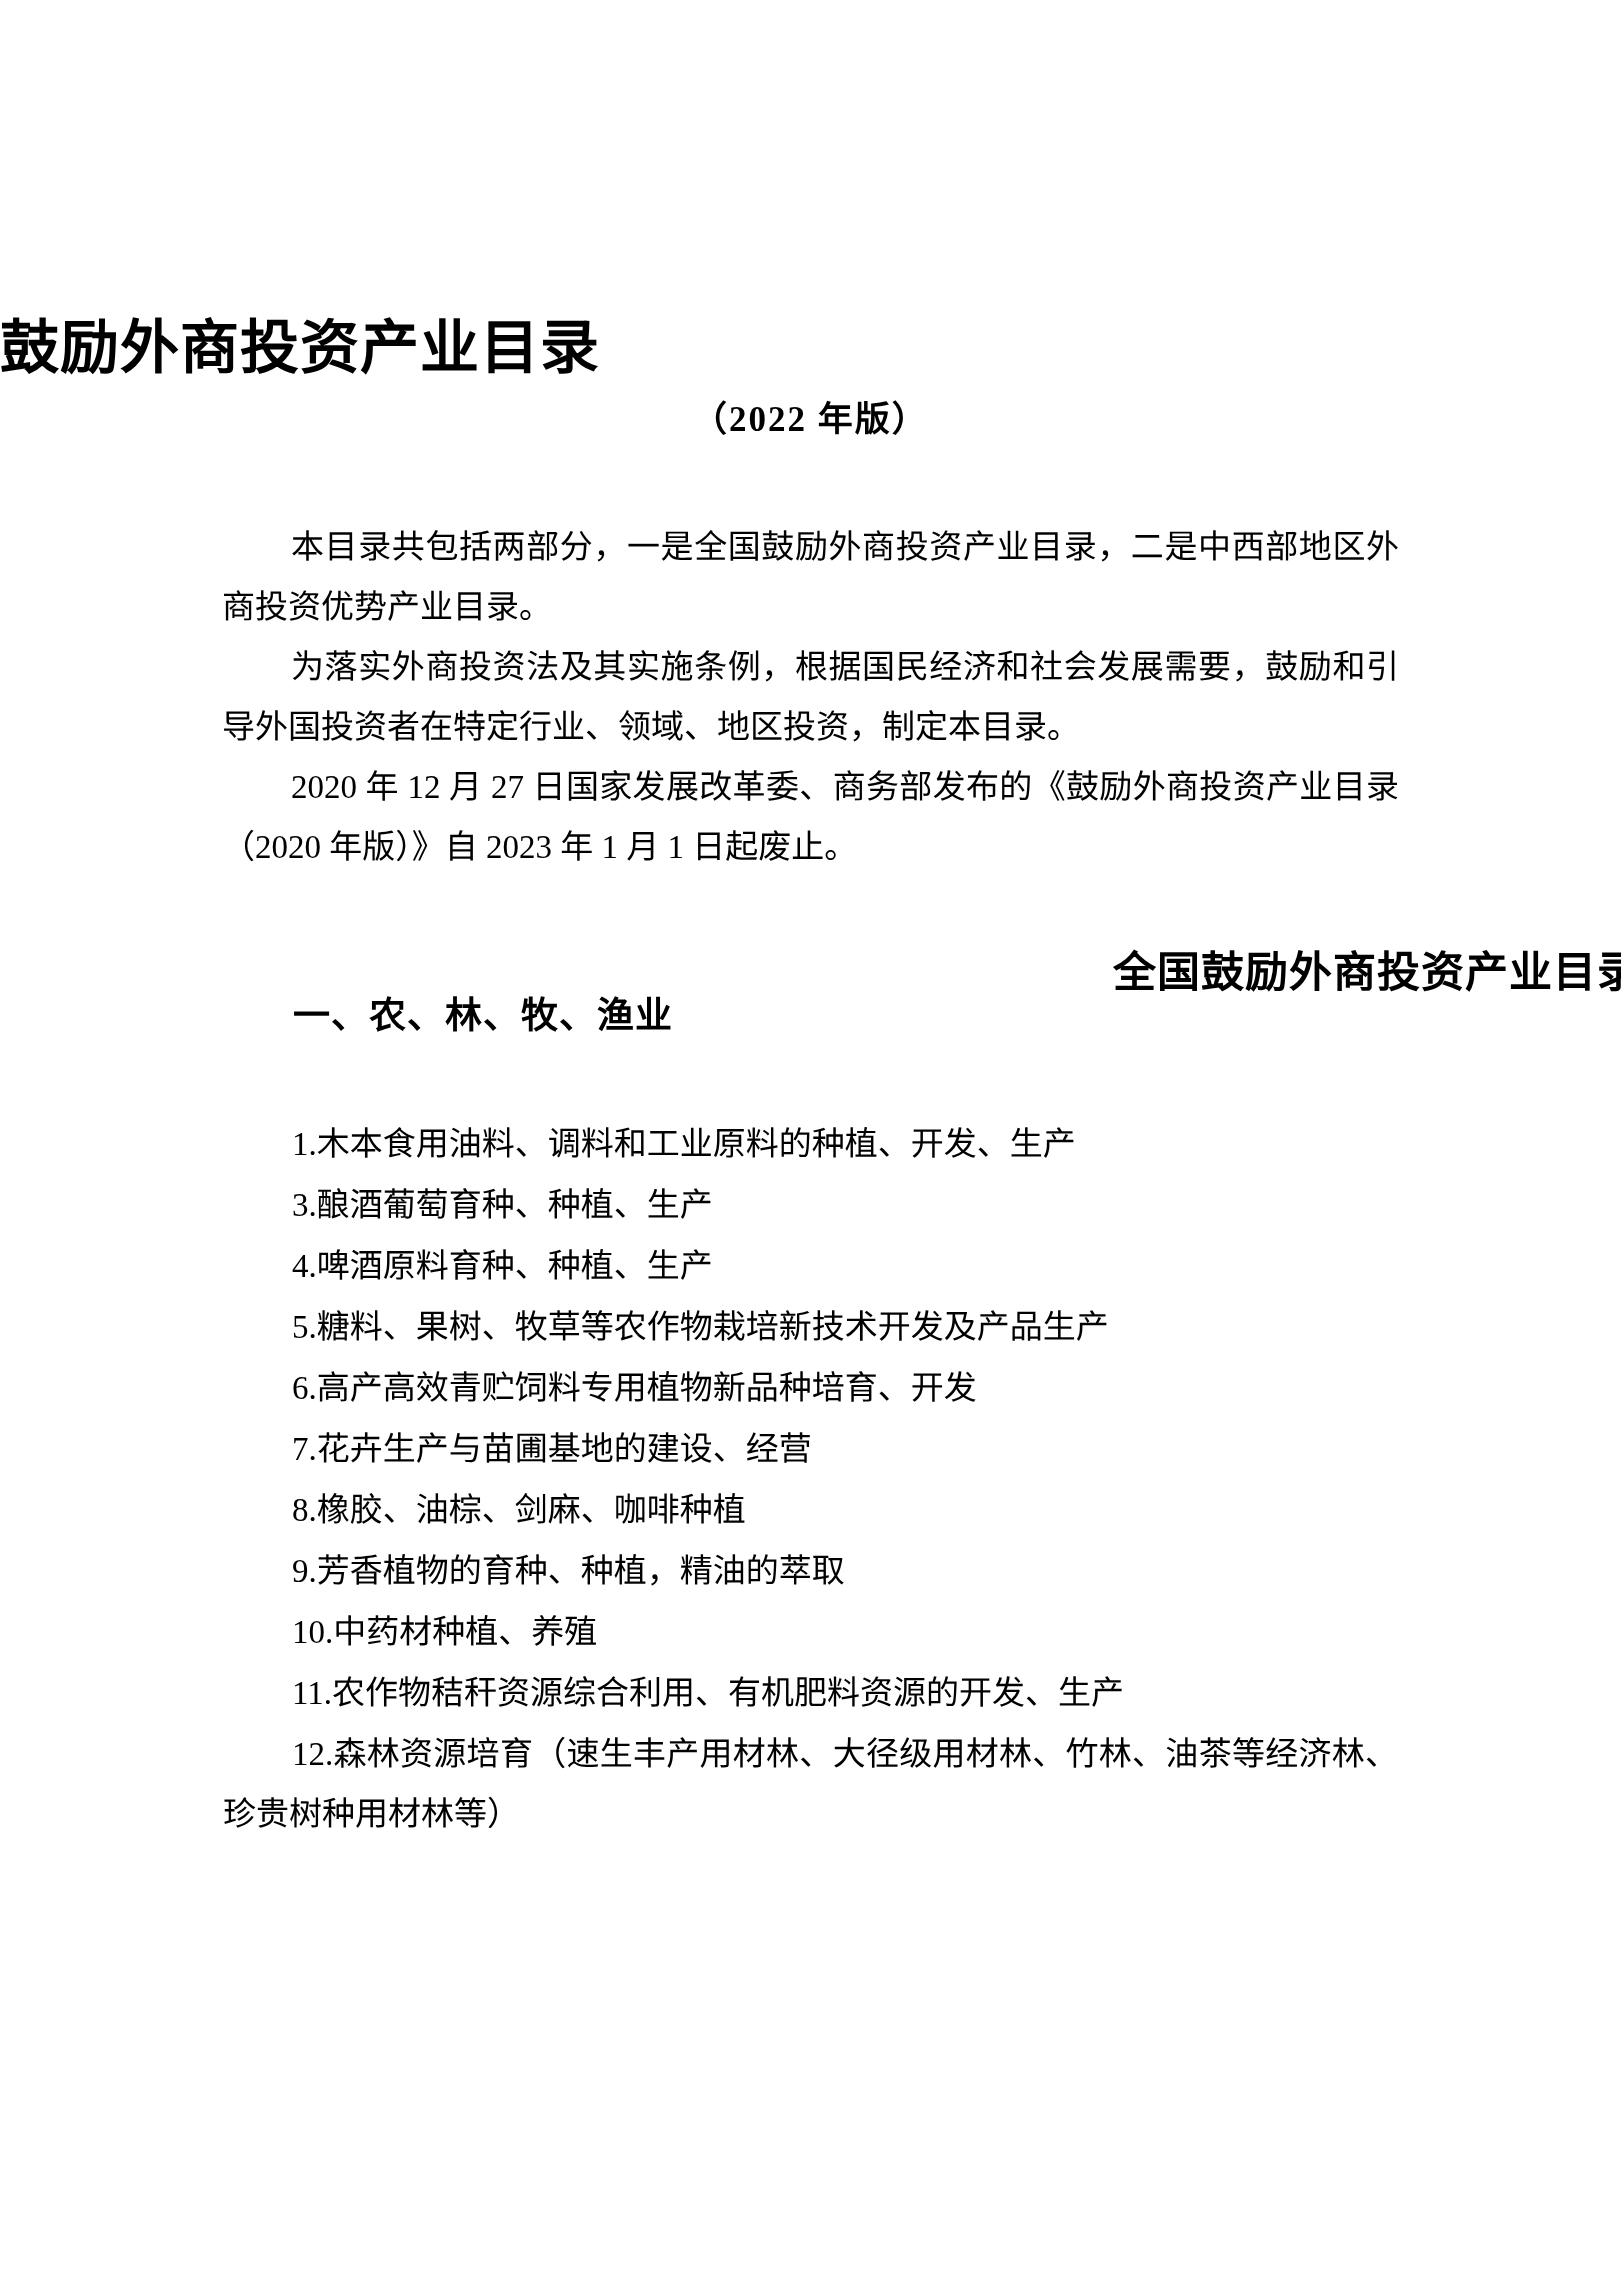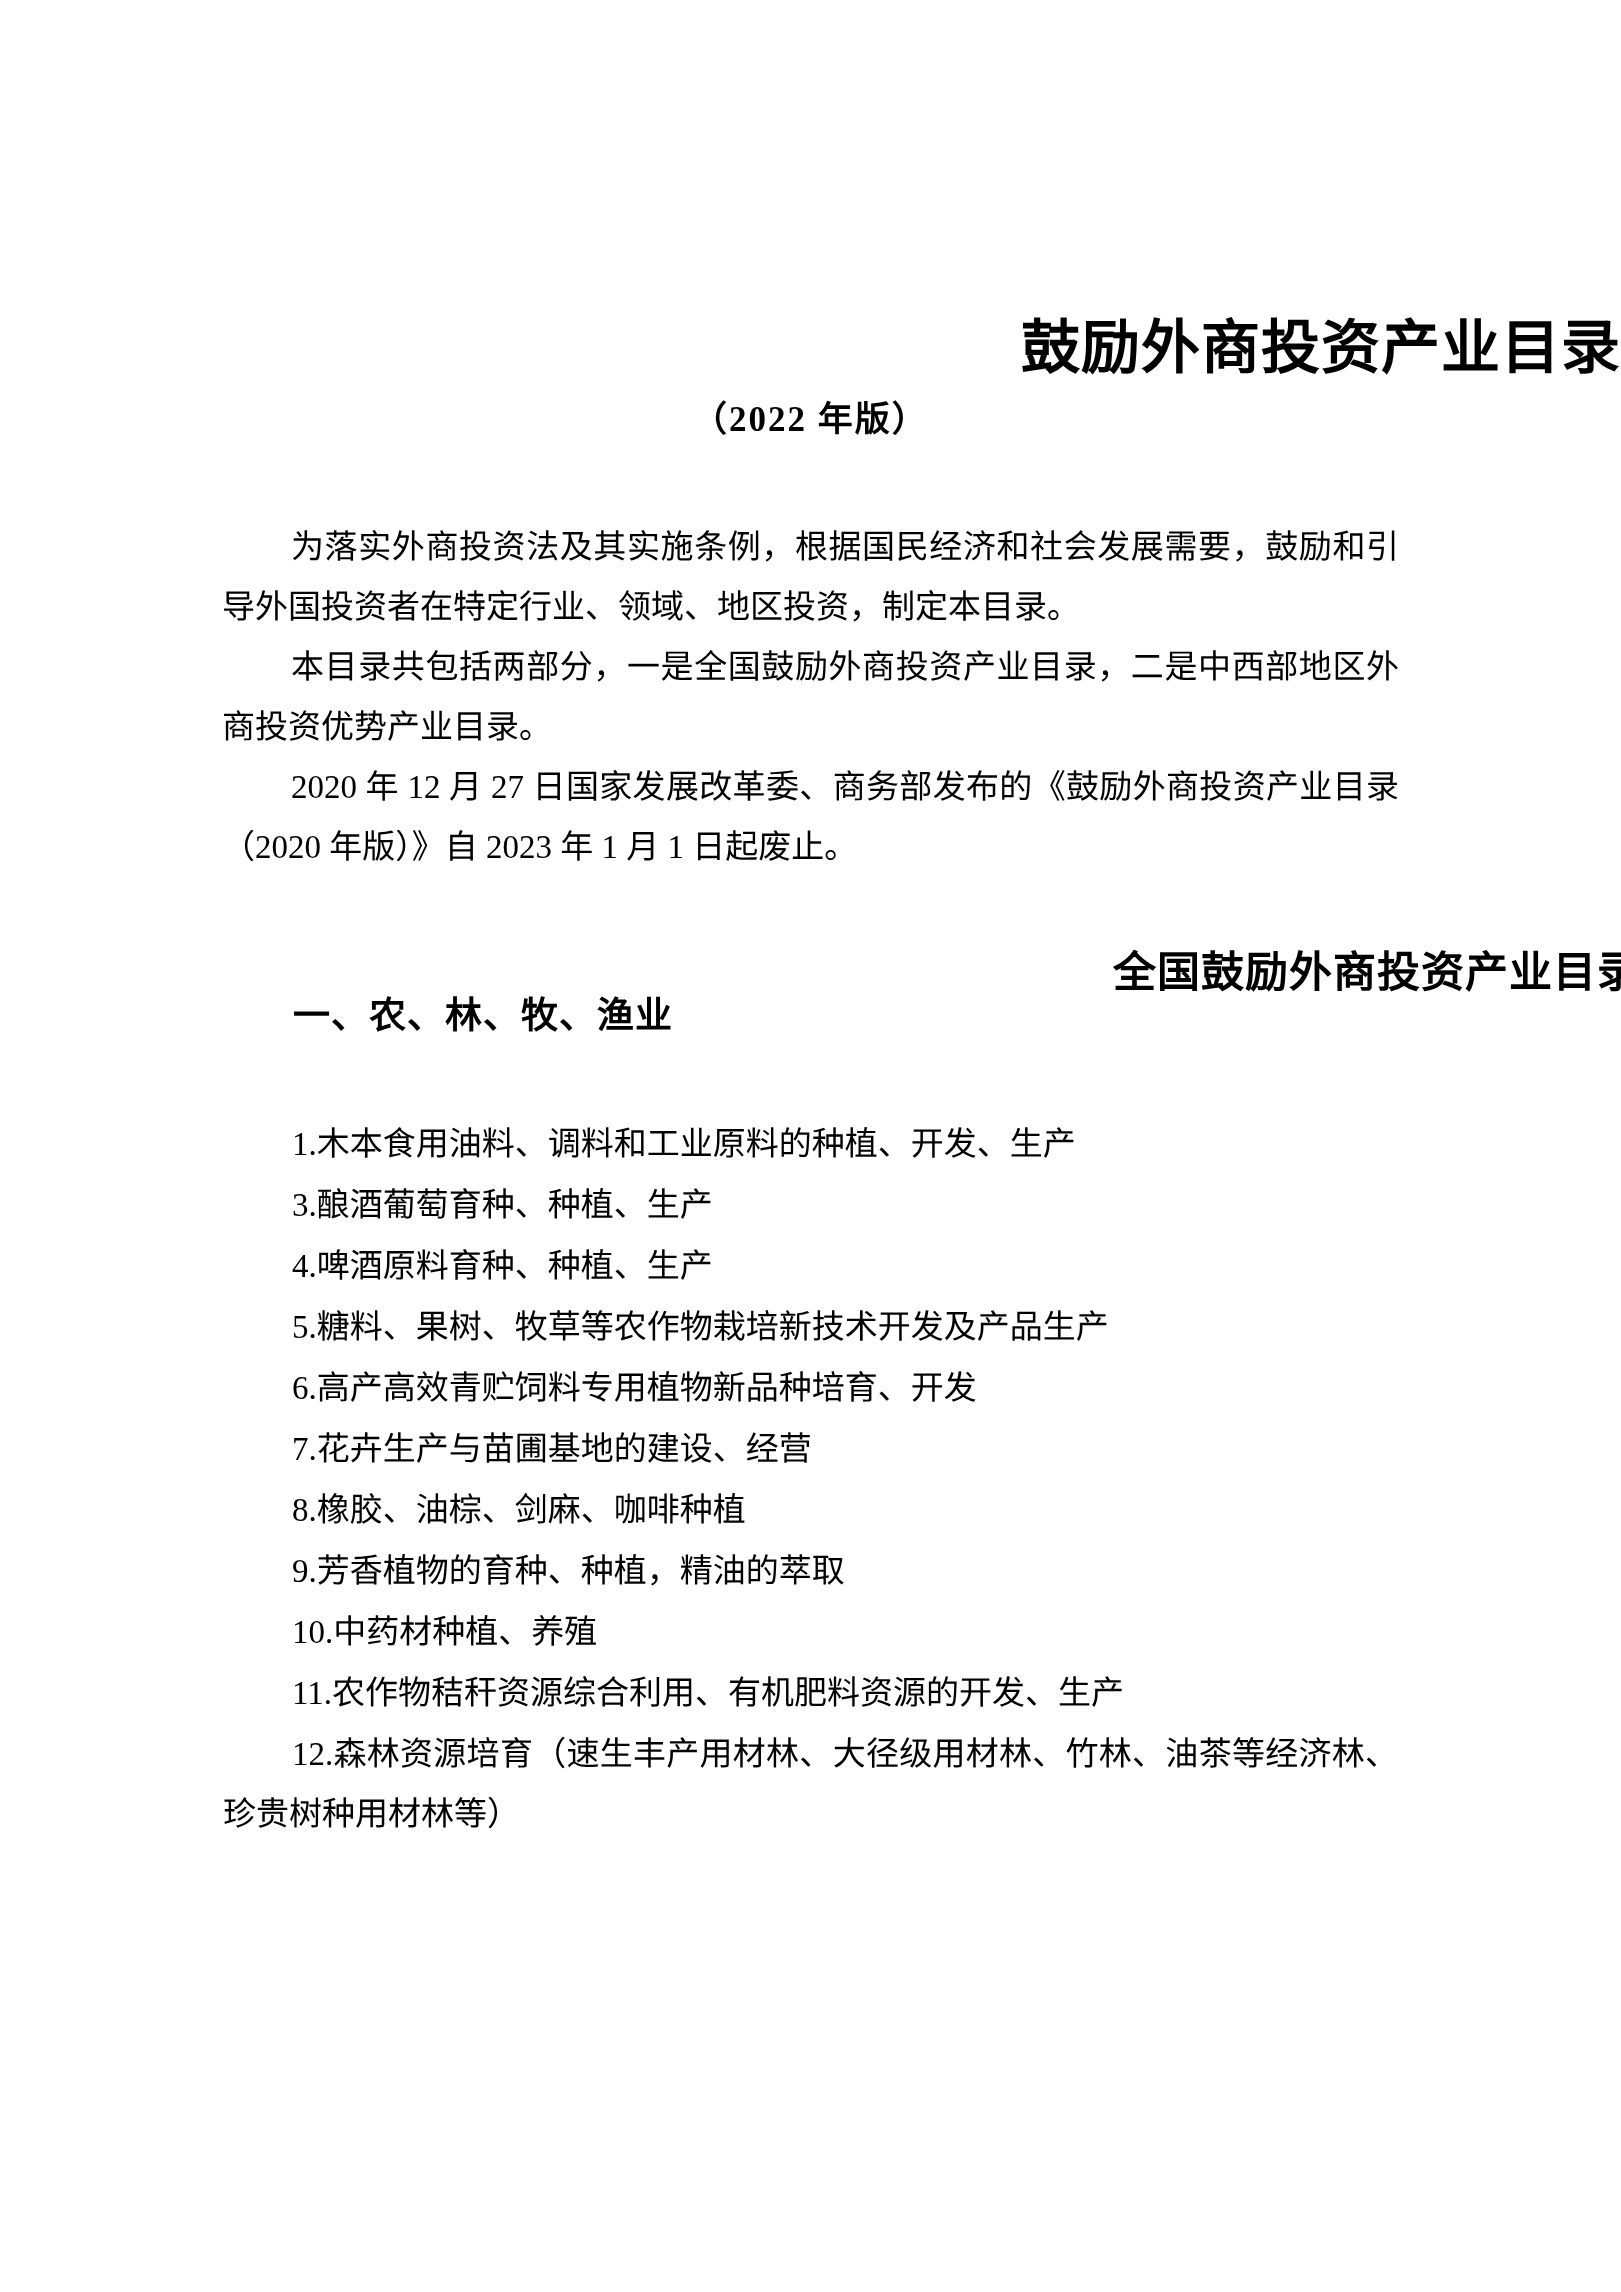--- a/index.html
+++ b/index.html
@@ -14,21 +14,21 @@
     background: #ffffff;
     color: #000000;
     font-family: "Liberation Serif", "DejaVu Serif", serif;
     overflow: hidden;
   }
   .doc-title {
     position: absolute;
     top: 310px;
     left: 0;
     width: 100%;
-    text-align: right;
+    text-align: left;
     font-size: 59px;
     font-weight: bold;
     line-height: 76px;
     letter-spacing: 1px;
   }
   .doc-subtitle {
     position: absolute;
     top: 392px;
     left: 0;
     width: 100%;
@@ -95,22 +95,22 @@
 </head>
 <body>
 
 <div class="page">
 
   <div class="doc-title">鼓励外商投资产业目录</div>
 
   <div class="doc-subtitle">（2022 年版）</div>
 
   <div class="intro">
+    <p>本目录共包括两部分，一是全国鼓励外商投资产业目录，二是中西部地区外商投资优势产业目录。</p>
     <p>为落实外商投资法及其实施条例，根据国民经济和社会发展需要，鼓励和引导外国投资者在特定行业、领域、地区投资，制定本目录。</p>
-    <p>本目录共包括两部分，一是全国鼓励外商投资产业目录，二是中西部地区外商投资优势产业目录。</p>
     <p>2020 年 12 月 27 日国家发展改革委、商务部发布的《鼓励外商投资产业目录（2020 年版）》自 2023 年 1 月 1 日起废止。</p>
   </div>
 
   <div class="section-title">全国鼓励外商投资产业目录</div>
 
   <div class="section-heading">一、农、林、牧、渔业</div>
 
   <div class="items">
 
       <p>1.木本食用油料、调料和工业原料的种植、开发、生产</p>

